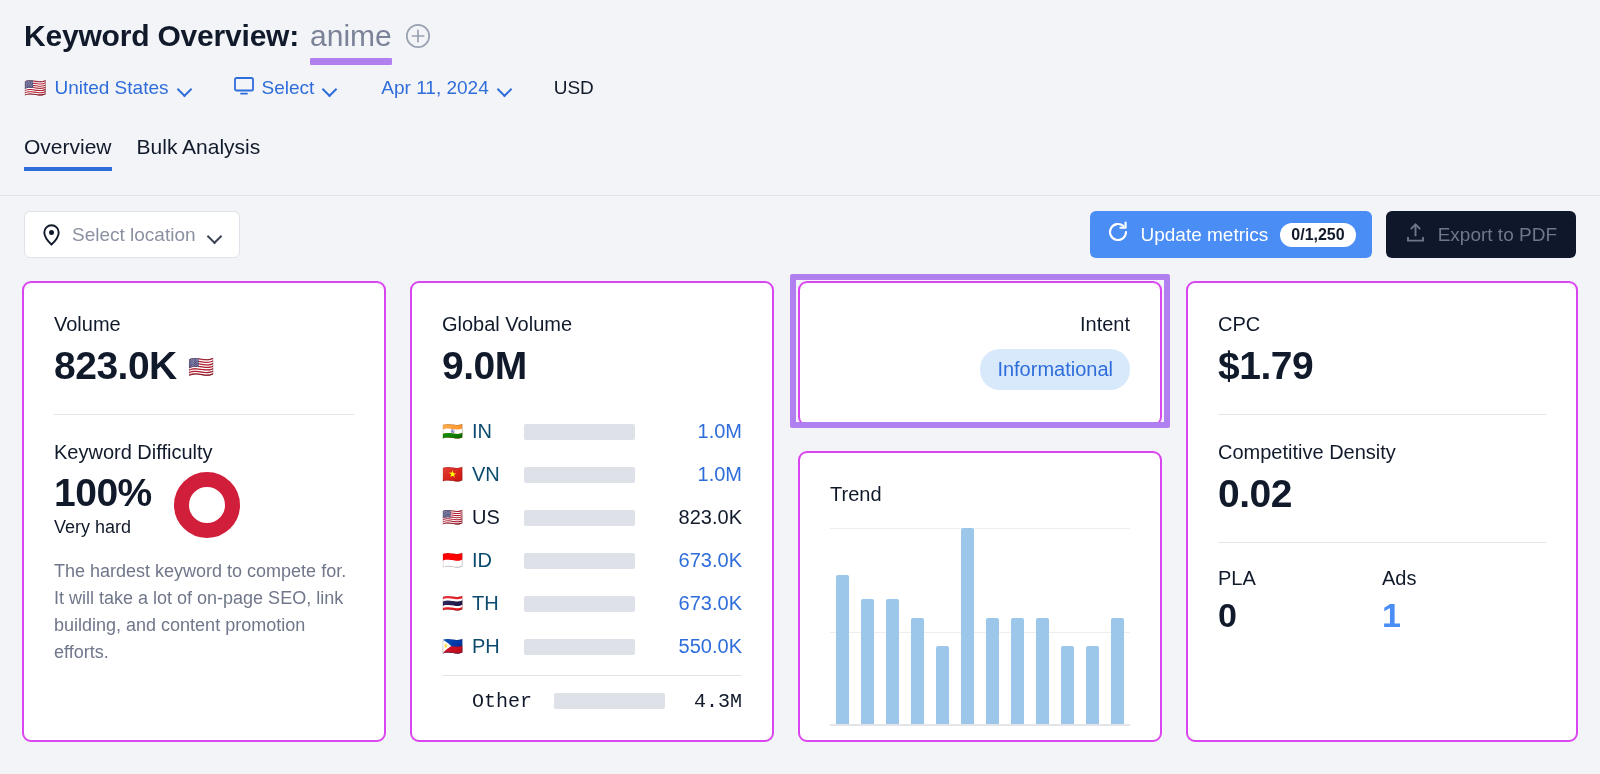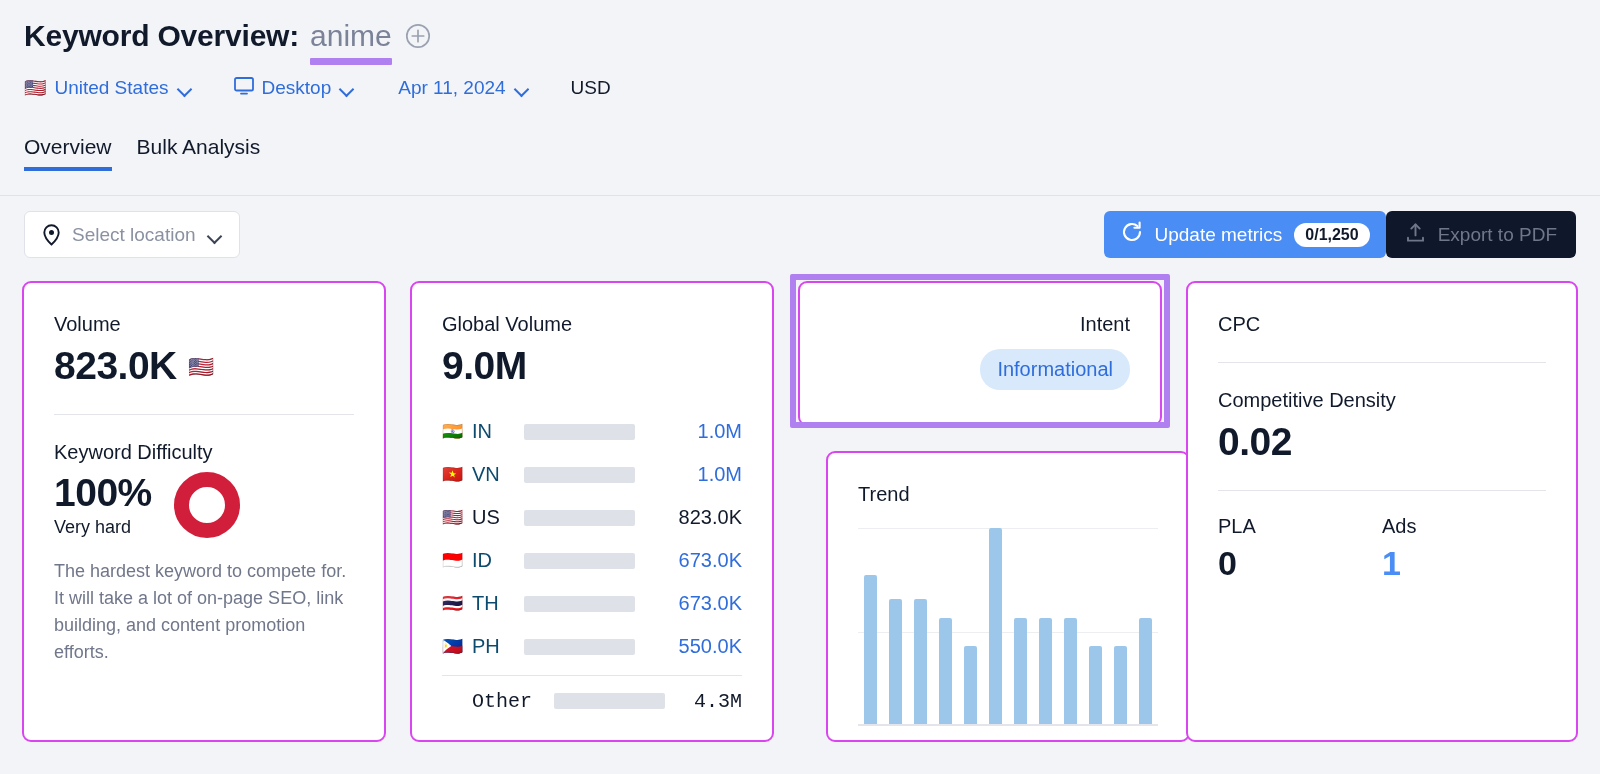--- a/index.html
+++ b/index.html
@@ -54,21 +54,21 @@
   .toolbar { position: absolute; top: 211px; left: 24px; right: 24px; height: 48px; }
   .sel-loc {
     position: absolute; left: 0; top: 0; height: 47px;
     display: flex; align-items: center; gap: 11px;
     padding: 0 17px 0 17px; background: #fff; border: 1px solid #dfe2e8;
     border-radius: 6px; cursor: pointer;
   }
   .sel-loc-label { font-size: 19px; color: #8a91a1; }
   .pin-ic { display: inline-flex; }
 
-  .tb-right { position: absolute; right: 0; top: 0; display: flex; align-items: flex-start; }
+  .tb-right { position: absolute; right: 0; top: 0; display: flex; align-items: flex-start; gap: 14px; }
   .btn-update {
     display: flex; align-items: center; gap: 12px; height: 47px;
     background: #4a8df5; color: #fff; border-radius: 6px; padding: 0 16px 0 17px;
     font-size: 19px; cursor: pointer;
   }
   .badge {
     background: #fff; color: #111a2b; border-radius: 20px;
     padding: 3px 11px; font-size: 16px; font-weight: 700;
   }
   .btn-export {
@@ -79,21 +79,21 @@
 
   
   .cards { position: absolute; left: 22px; top: 281px; width: 1556px; height: 461px; }
   .card {
     position: absolute; top: 0; background: #fff;
     border: 2px solid #d946ef; border-radius: 9px; height: 461px;
   }
   .c1 { left: 0; width: 364px; }
   .c2 { left: 388px; width: 364px; }
   .c3 { left: 776px; width: 364px; height: 145px; text-align: right; }
-  .c3b { left: 804px; top: 170px; width: 364px; height: 291px; }
+  .c3b { left: 776px; top: 170px; width: 364px; height: 291px; }
   .c4 { left: 1164px; width: 392px; }
 
   .card-inner { padding: 30px 30px 0 30px; }
   .lbl { font-size: 20px; color: #111a2b; font-weight: 400; }
   .big { font-size: 39px; font-weight: 700; letter-spacing: -.5px; margin-top: 8px; color: #111a2b; }
   .big-row { display: flex; align-items: center; gap: 12px; }
   .hr { height: 1px; background: #e3e5ea; margin: 26px 0 0 0; }
 
   .kd-row { display: flex; align-items: center; gap: 22px; margin-top: 6px; }
   .kd-num { font-size: 39px; font-weight: 700; letter-spacing: -.5px; }
@@ -170,21 +170,21 @@
         <span>United States</span>
         <span class="chev"></span>
       </div>
       <div class="meta-item mr-gap2">
         <span class="mon-ic">
           <svg width="20" height="18" viewBox="0 0 20 18">
             <rect x="1" y="1" width="18" height="12.5" rx="1.6" fill="none" stroke="#2f6ddb" stroke-width="1.8"></rect>
             <path d="M7 16.6h6" stroke="#2f6ddb" stroke-width="1.8" stroke-linecap="round"></path>
           </svg>
         </span>
-        <span>Desktop</span>
+        <span>Select</span>
         <span class="chev"></span>
       </div>
       <div class="meta-item mr-gap3">
         <span>Apr 11, 2024</span>
         <span class="chev"></span>
       </div>
       <div class="meta-item static">
         <span>USD</span>
       </div>
     </div>
@@ -360,20 +360,21 @@
                 <div class="bar" title="12" style="height: 105.84px;"></div>
               </div>
             </div>
         </div>
       </div>
     </div>
 
     <div class="card c4">
       <div class="card-inner">
         <div class="lbl">CPC</div>
+        <div class="big">$1.79</div>
         <div class="hr"></div>
         <div class="lbl" style="margin-top:26px">Competitive Density</div>
         <div class="big">0.02</div>
         <div class="hr"></div>
         <div class="pa-row">
           <div class="pa-col">
             <div class="pa-lbl">PLA</div>
             <div class="pa-val">0</div>
           </div>
           <div class="pa-col">

